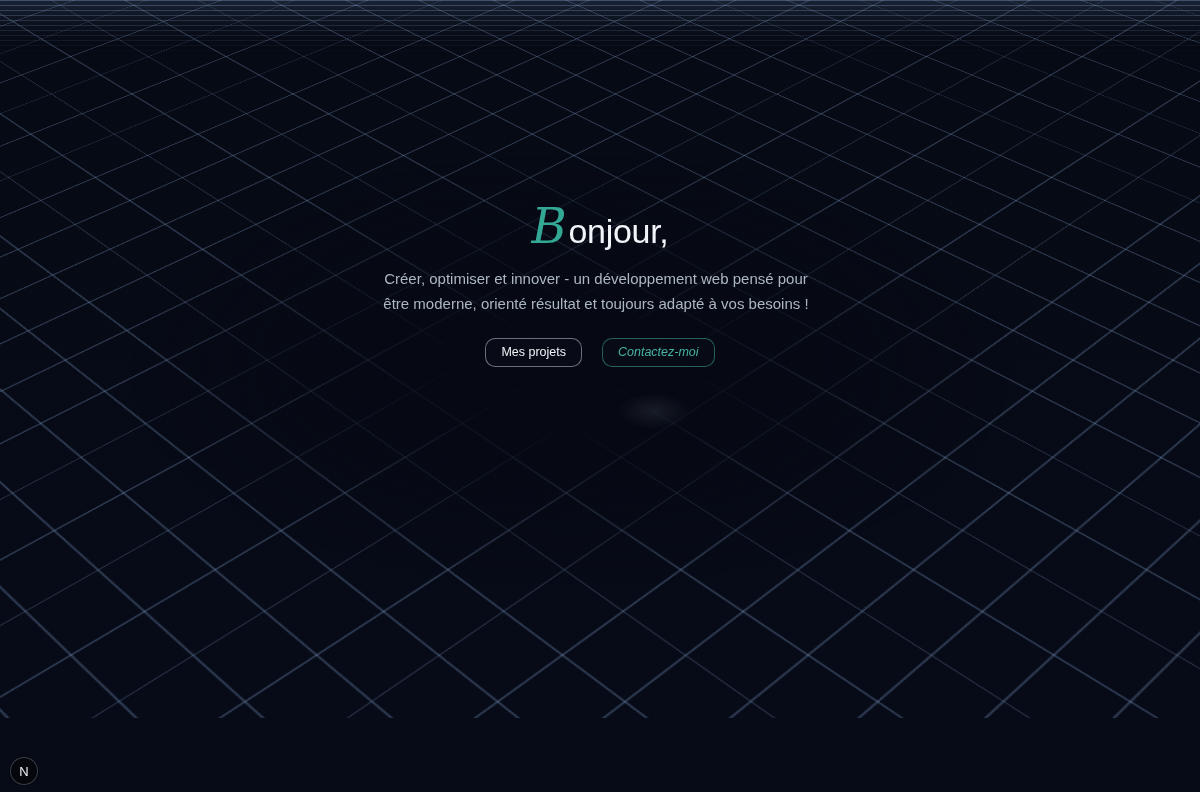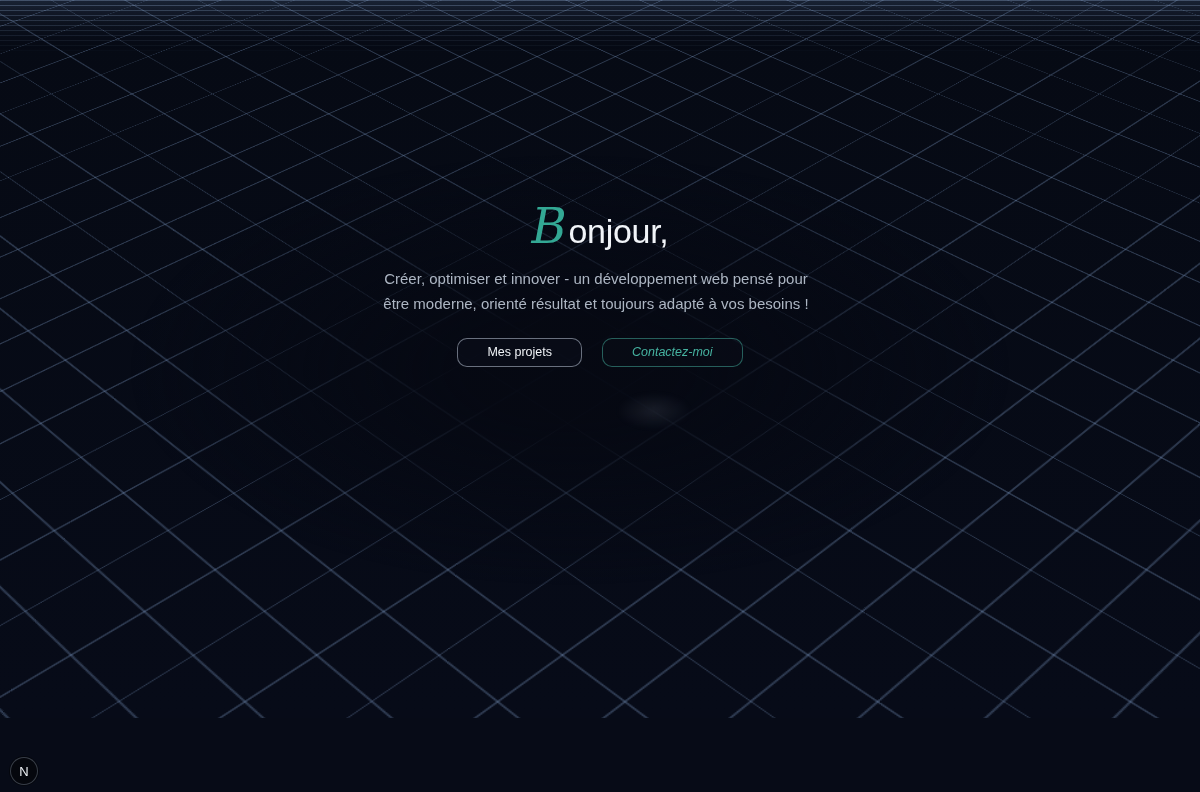--- a/index.html
+++ b/index.html
@@ -77,21 +77,21 @@
   }
   .accent { color: #33a894; }
   .typed { color: #3dbaa6; margin-left: 7px; }
   .hero-subtitle {
     margin: 14px 0 0; max-width: 452px;
     font-size: 15px; line-height: 25px; font-weight: 400;
     color: #adb6c3;
   }
   .cta-row { margin-top: 22px; display: flex; justify-content: center; gap: 20px; }
   .btn {
-    display: inline-block; padding: 7px 29px; border-radius: 10px;
+    display: inline-block; padding: 7px 15px; border-radius: 10px;
     font-size: 12.5px; line-height: 1; text-decoration: none; cursor: pointer;
   }
   .btn-light  { color: #f0f3f7; border: 1px solid rgba(185,197,214,0.55); background: rgba(13,18,32,0.35); }
   .btn-accent { color: #46b3a1; border: 1px solid rgba(70,179,161,0.5);  background: rgba(13,18,32,0.2); font-style: italic; }
 
   
   .dev-badge {
     position: absolute; left: 10px; bottom: 7px; z-index: 10;
     width: 28px; height: 28px; border-radius: 50%;
     background: #05070d; border: 1px solid rgba(190,205,225,0.28);

